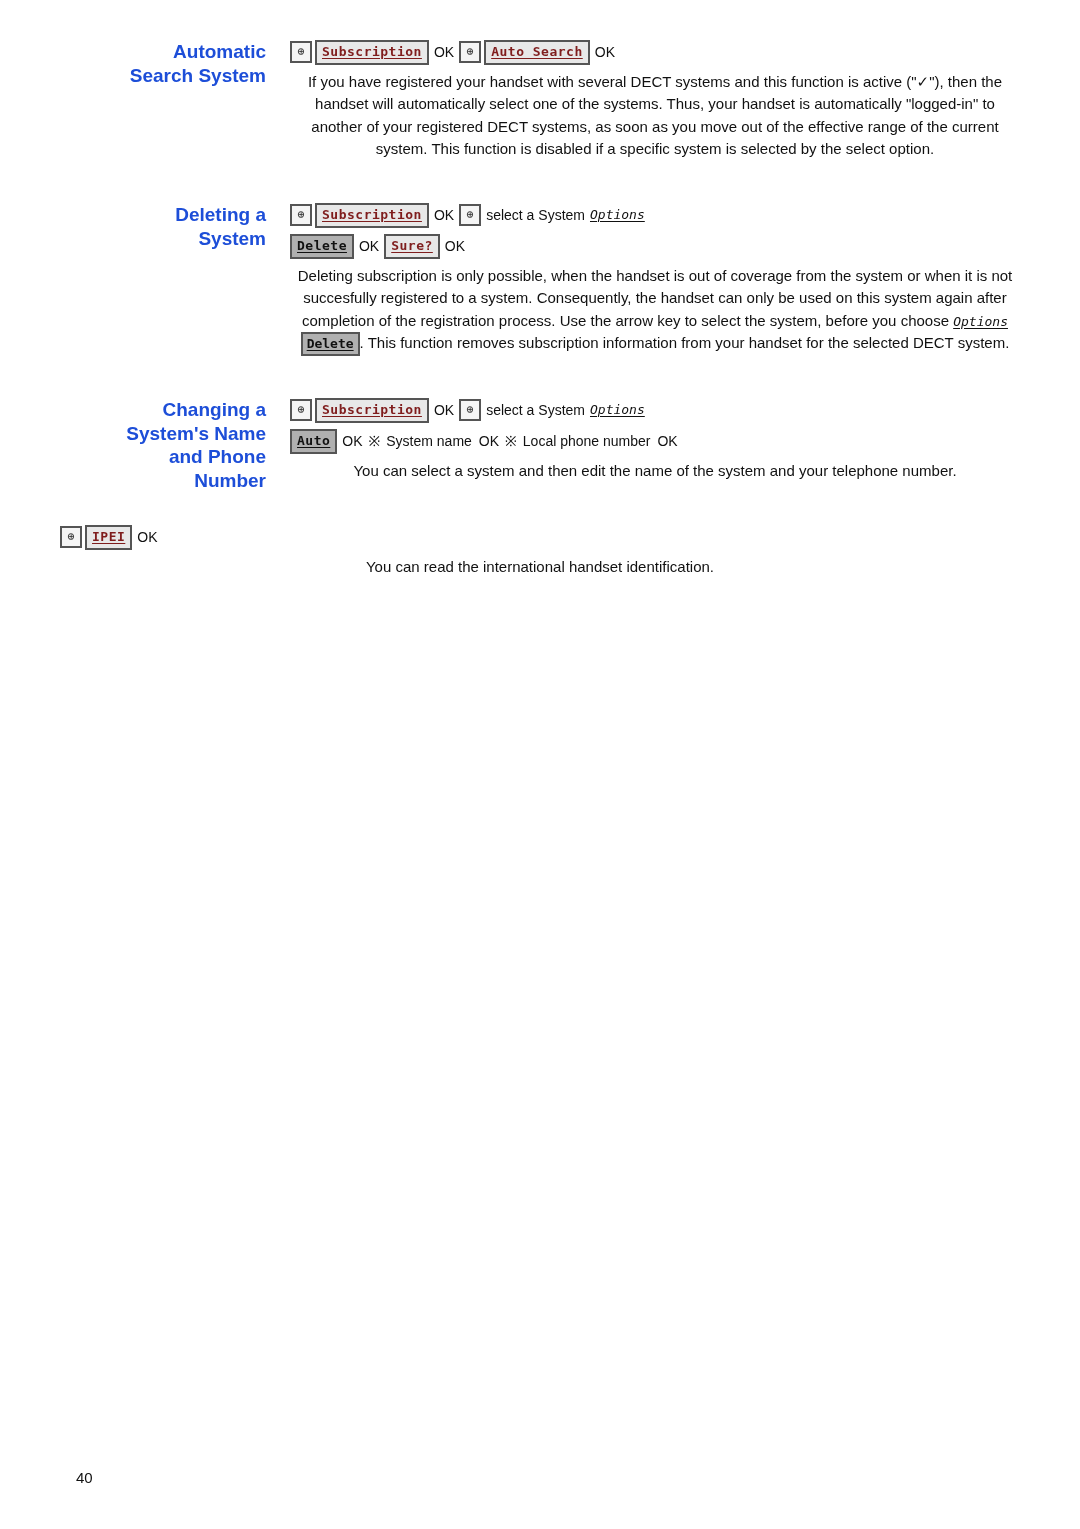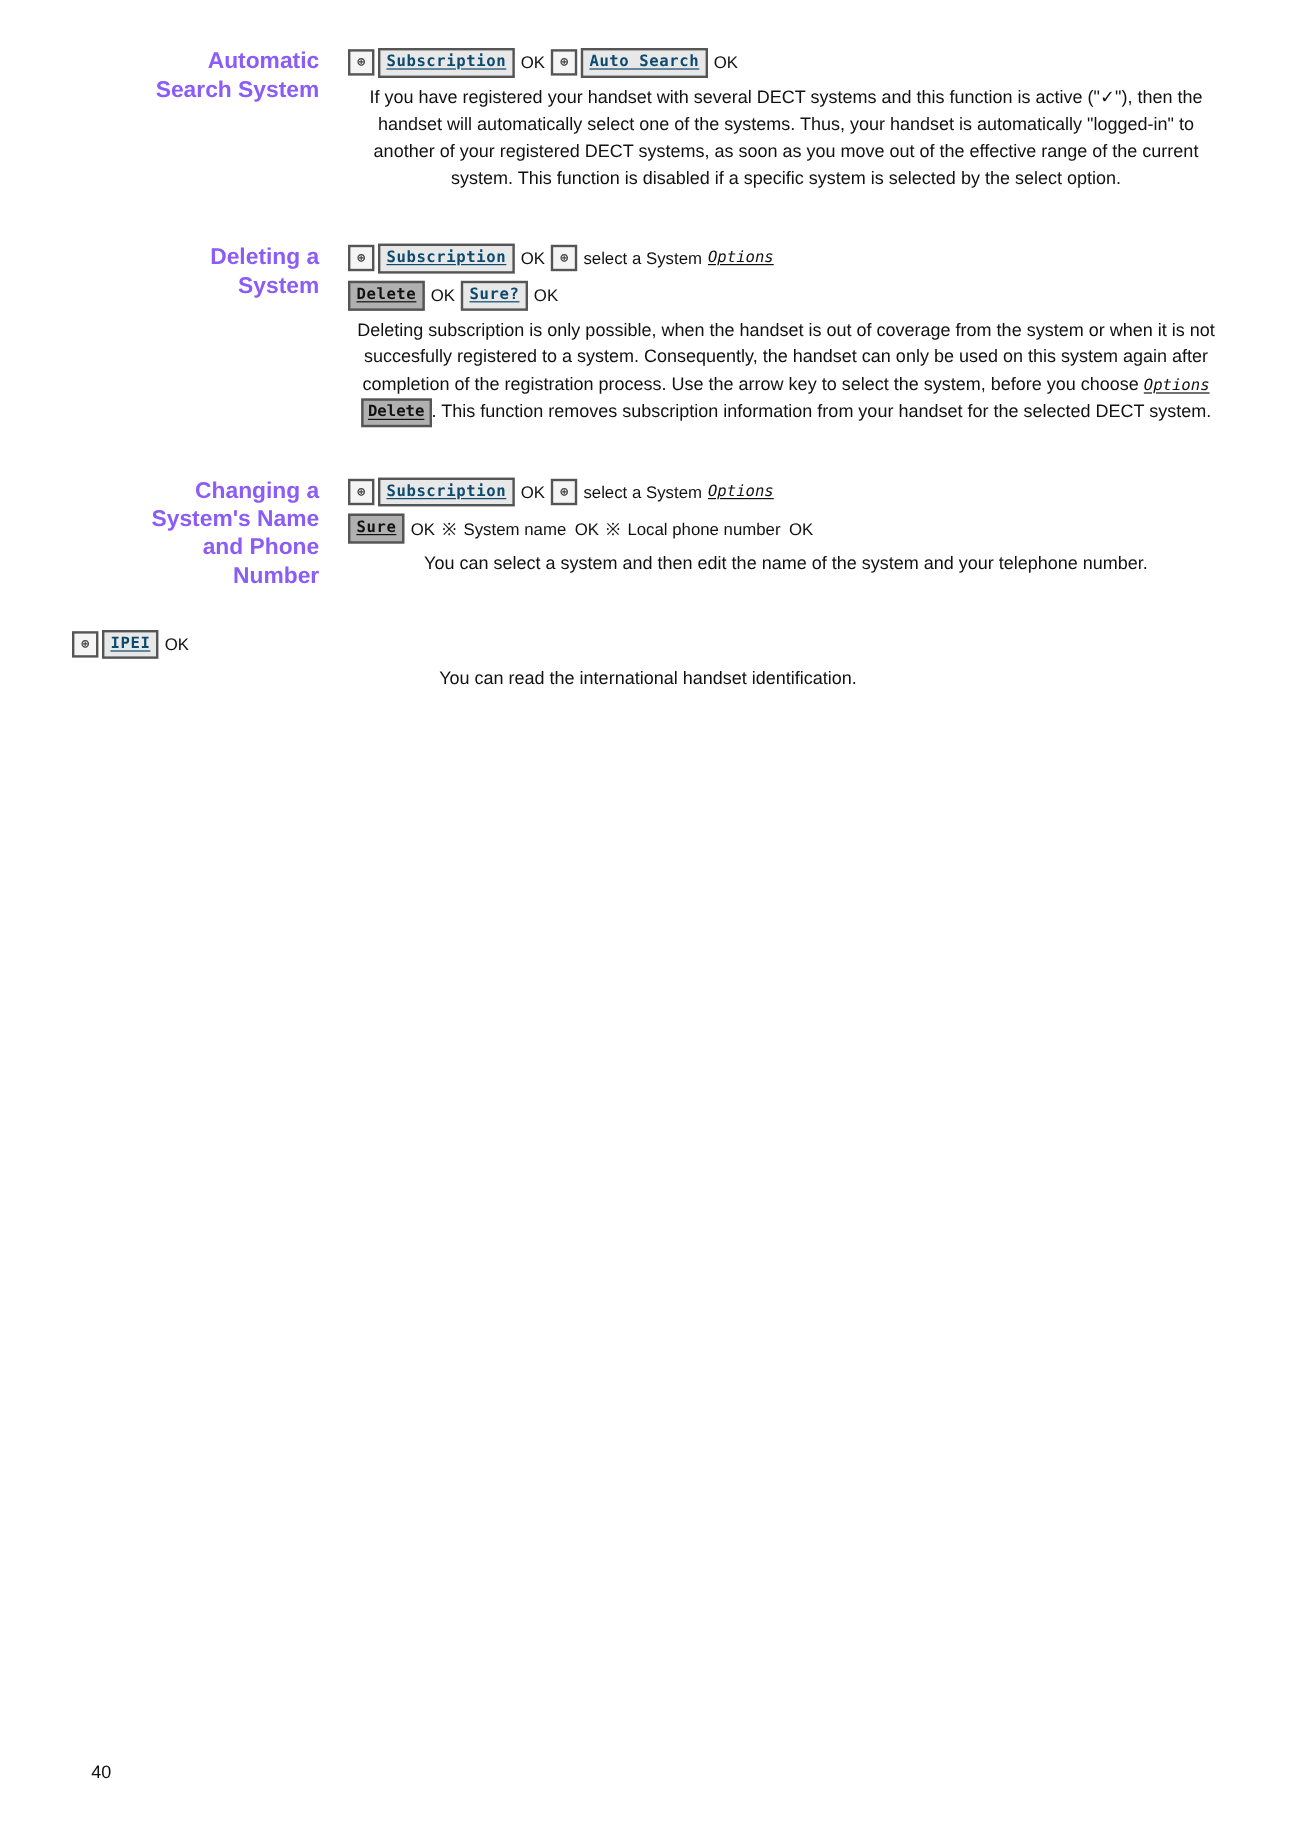--- a/index.html
+++ b/index.html
@@ -33,21 +33,21 @@
     }
 
     .section-title-col {
       width: 230px;
       min-width: 230px;
       padding-right: 24px;
       text-align: right;
     }
 
     .section-title {
-      color: #8b5cf6;
+      color: #1d4ed8;
       font-size: 19px;
       font-weight: bold;
       line-height: 1.25;
     }
 
     .section-body-col {
       flex: 1;
     }
 
     
@@ -76,21 +76,21 @@
 
     .menu-btn {
       display: inline-block;
       border: 2px solid #555;
       background: #e8e8e8;
       padding: 1px 5px;
       font-size: 13px;
       font-family: monospace;
       font-weight: bold;
       letter-spacing: 0.5px;
-      color: #0c4a6e;
+      color: #7f1d1d;
       text-decoration: underline;
       text-underline-offset: 2px;
     }
 
     .menu-btn-highlighted {
       display: inline-block;
       border: 2px solid #555;
       background: #b0b0b0;
       padding: 1px 5px;
       font-size: 13px;
@@ -224,21 +224,21 @@
     <div class="section-body-col">
       <div class="menu-bar">
         <span class="menu-icon">⊕</span>
         <span class="menu-btn">Subscription</span>
         <span class="menu-text">OK</span>
         <span class="menu-icon">⊕</span>
         <span class="menu-text">select a System</span>
         <span class="inline-menu-ref">Options</span>
       </div>
       <div class="menu-bar">
-        <span class="menu-btn-highlighted">Sure</span>
+        <span class="menu-btn-highlighted">Auto</span>
         <span class="menu-text">OK</span>
         <span class="menu-separator">※</span>
         <span class="menu-text">System name</span>
         <span class="menu-text">OK</span>
         <span class="menu-separator">※</span>
         <span class="menu-text">Local phone number</span>
         <span class="menu-text">OK</span>
       </div>
       <div class="body-text">
         <p>You can select a system and then edit the name of the system and your telephone number.</p>

